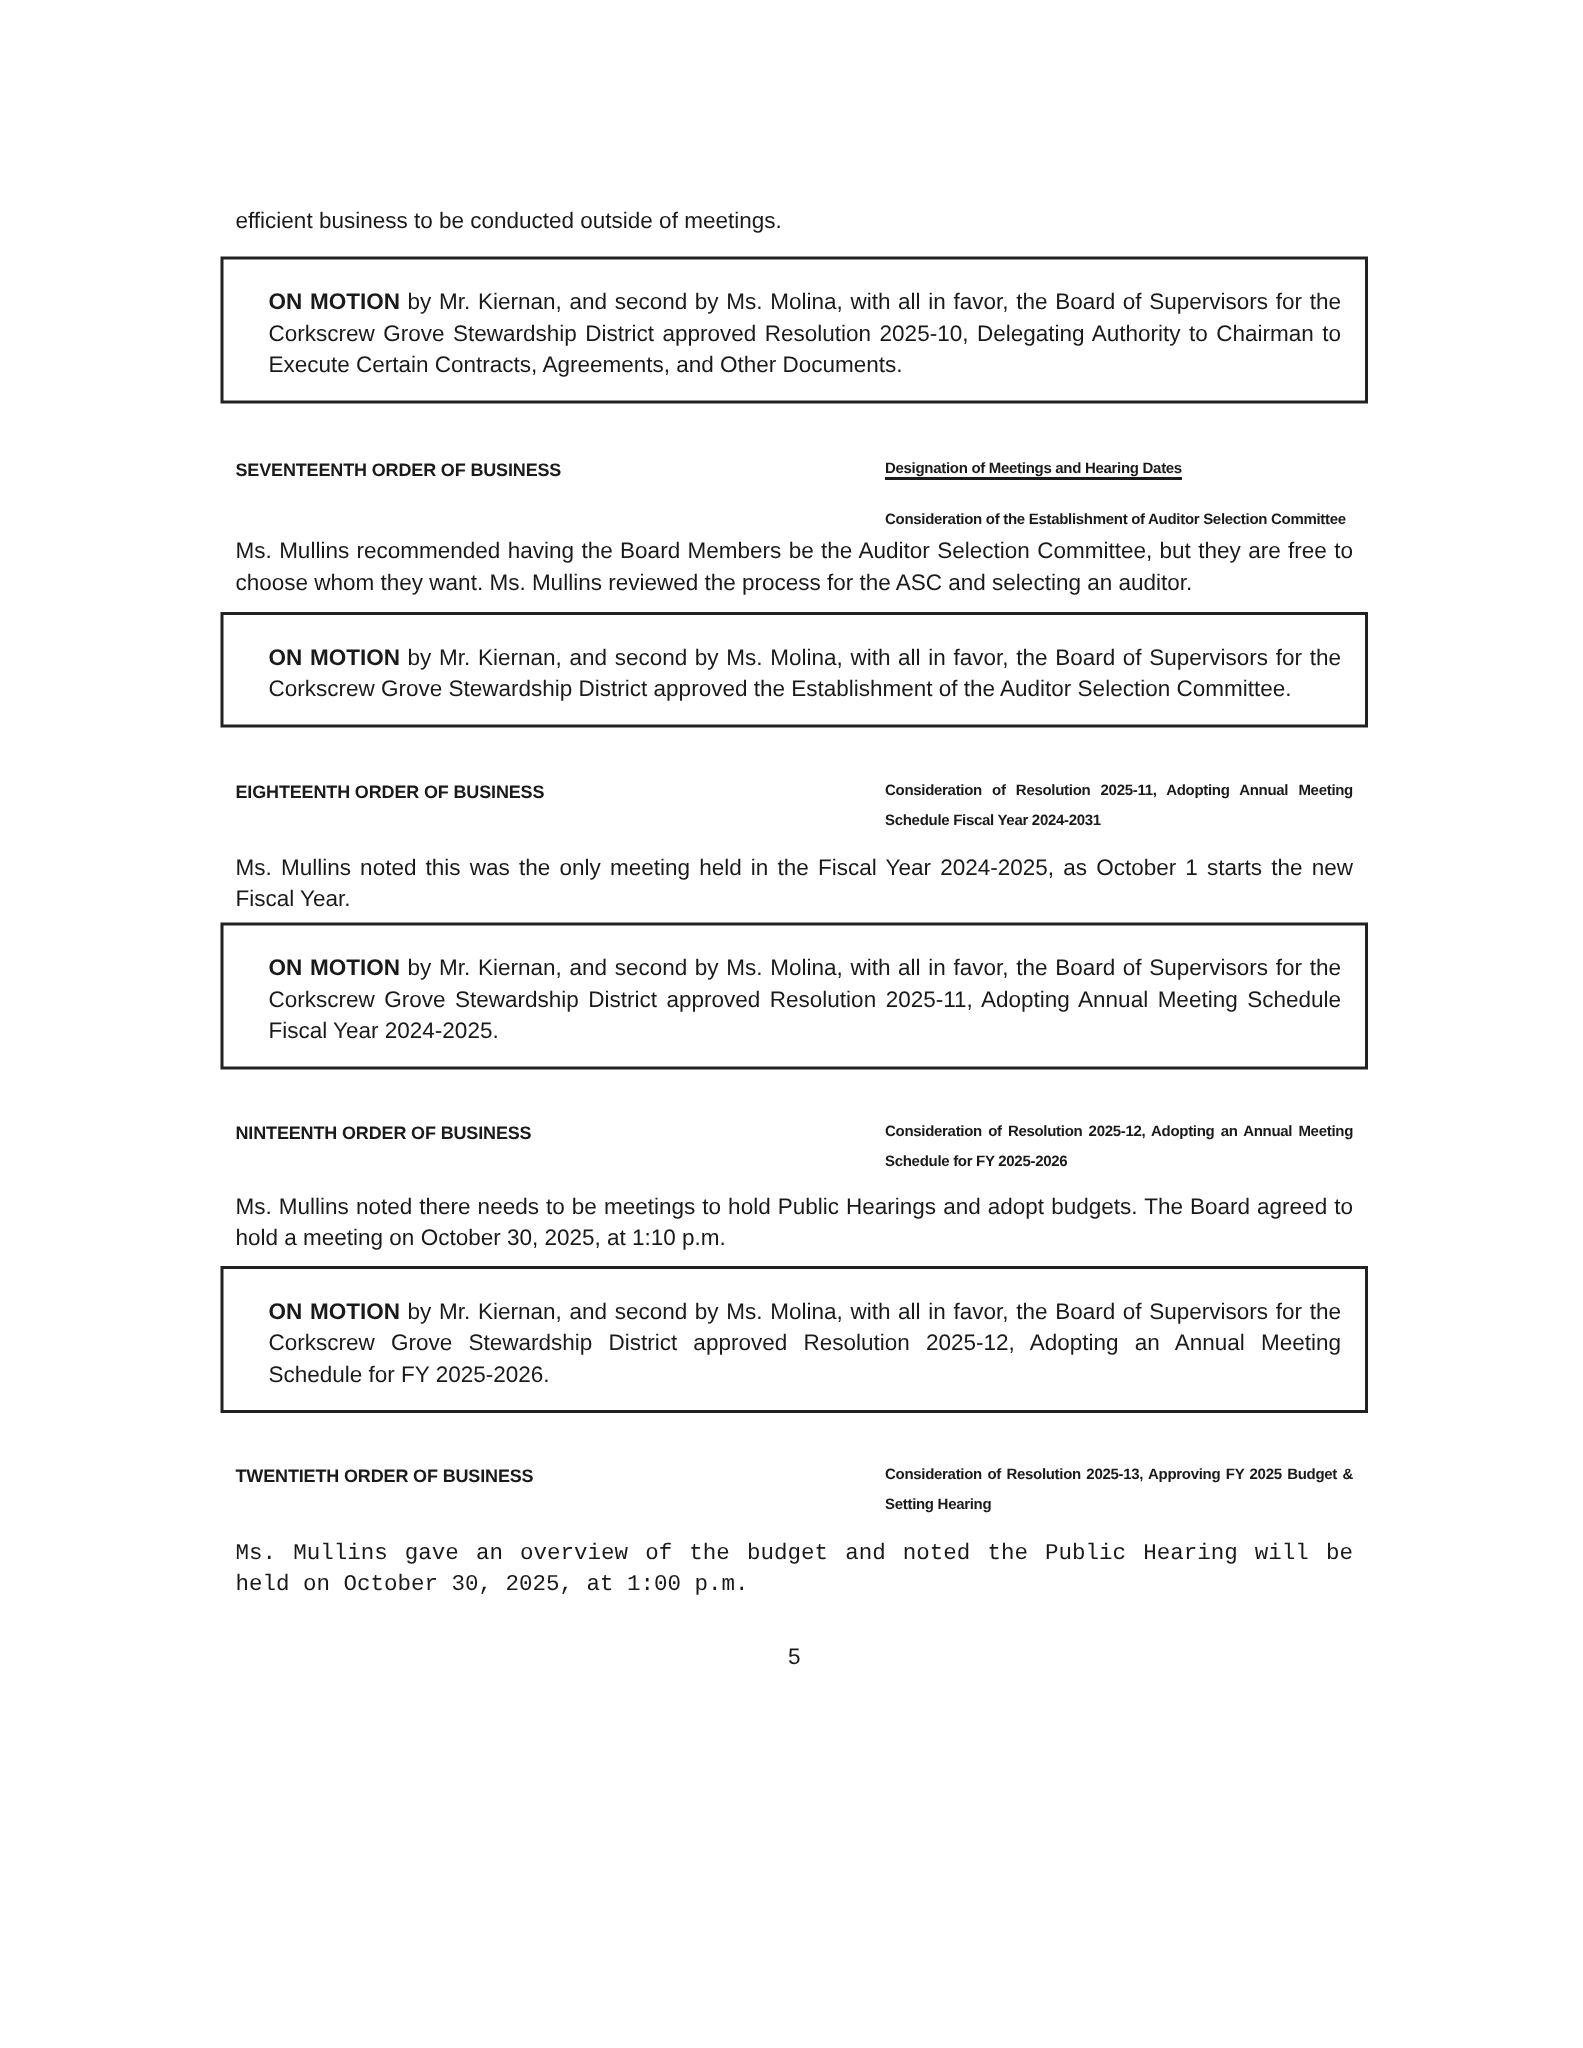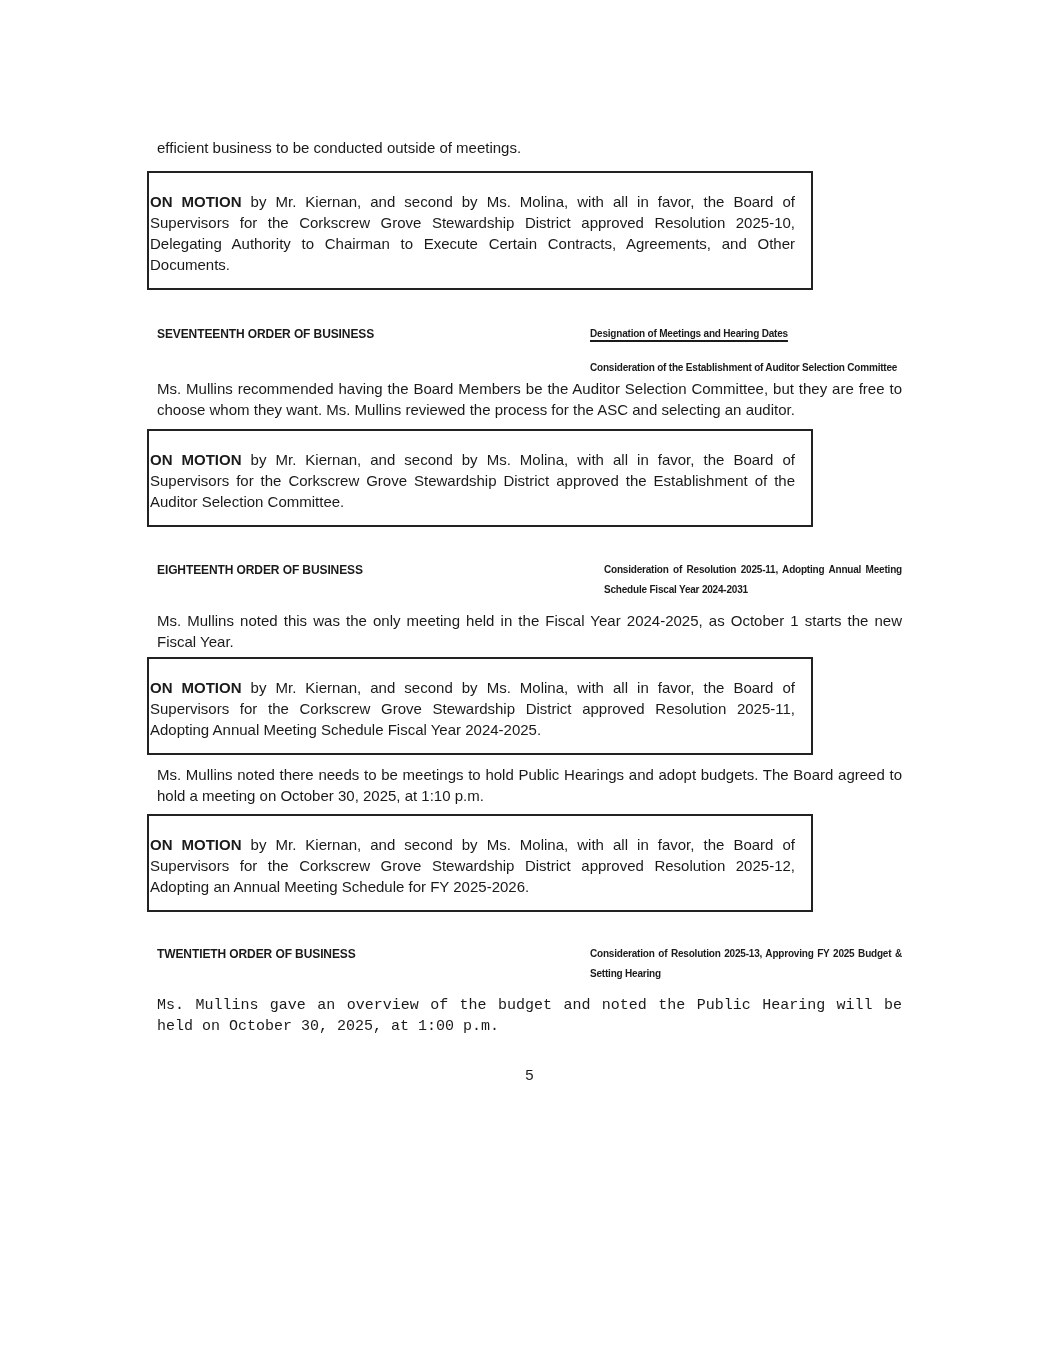--- a/index.html
+++ b/index.html
@@ -23,24 +23,24 @@
   }
   .para {
     margin: 0;
     text-align: justify;
   }
   .intro {
     margin: 0;
   }
   .motion-box {
     box-sizing: border-box;
-    width: 666px;
+    width: 765px;
     margin-left: -10px;
     border: 2px solid #222222;
-    padding: 18px 16px 13px 1px;
+    padding: 18px 16px 13px 30px;
   }
   .motion-text {
     margin: 0;
     text-align: justify;
     line-height: 21px;
   }
   .motion-text strong {
     font-weight: bold;
   }
   .section-row {
@@ -70,21 +70,21 @@
     text-decoration-thickness: 2px;
     text-underline-offset: 3px;
     white-space: nowrap;
   }
   .subheading { margin-top: 14px; }
 
   .mt-box1  { margin-top: 13px; }
   .mt-sec17 { margin-top: 34px; }
   .mt-p17   { }
   .mt-box2  { margin-top: 9px;  }
-  .mt-sec18 { margin-top: 33px; gap: 14px; }
+  .mt-sec18 { margin-top: 33px; }
   .mt-p18   { margin-top: 10px; }
   .mt-box3  { margin-top: 5px;  }
   .mt-sec19 { margin-top: 32px; }
   .mt-p19   { margin-top: 9px;  }
   .mt-box4  { margin-top: 8px;  }
   .mt-sec20 { margin-top: 32px; }
   .mt-p20   { margin-top: 11px; font-family: Liberation Mono, monospace; }
   .page-number {
     margin-top: 27px;
     text-align: center;
@@ -120,20 +120,26 @@
     <div class="heading-col">
       <div class="rh">Consideration of Resolution 2025-11, Adopting Annual Meeting Schedule Fiscal Year 2024-2031</div>
     </div>
   </div>
   <p class="para mt-p18">Ms. Mullins noted this was the only meeting held in the Fiscal Year 2024-2025, as October 1 starts the new Fiscal Year.</p>
 
   <div class="motion-box mt-box3">
     <p class="motion-text"><strong>ON MOTION</strong><span> by Mr. Kiernan, and second by Ms. Molina, with all in favor, the Board of Supervisors for the Corkscrew Grove Stewardship District approved Resolution 2025-11, Adopting Annual Meeting Schedule Fiscal Year 2024-2025.</span></p>
   </div>
 
+  <div class="section-row mt-sec19">
+    <div class="order-col">NINTEENTH ORDER OF BUSINESS</div>
+    <div class="heading-col">
+      <div class="rh">Consideration of Resolution 2025-12, Adopting an Annual Meeting Schedule for FY 2025-2026</div>
+    </div>
+  </div>
   <p class="para mt-p19">Ms. Mullins noted there needs to be meetings to hold Public Hearings and adopt budgets. The Board agreed to hold a meeting on October 30, 2025, at 1:10 p.m.</p>
 
   <div class="motion-box mt-box4">
     <p class="motion-text"><strong>ON MOTION</strong><span> by Mr. Kiernan, and second by Ms. Molina, with all in favor, the Board of Supervisors for the Corkscrew Grove Stewardship District approved Resolution 2025-12, Adopting an Annual Meeting Schedule for FY 2025-2026.</span></p>
   </div>
 
   <div class="section-row mt-sec20">
     <div class="order-col">TWENTIETH ORDER OF BUSINESS</div>
     <div class="heading-col">
       <div class="rh">Consideration of Resolution 2025-13, Approving FY 2025 Budget &amp; Setting Hearing</div>

